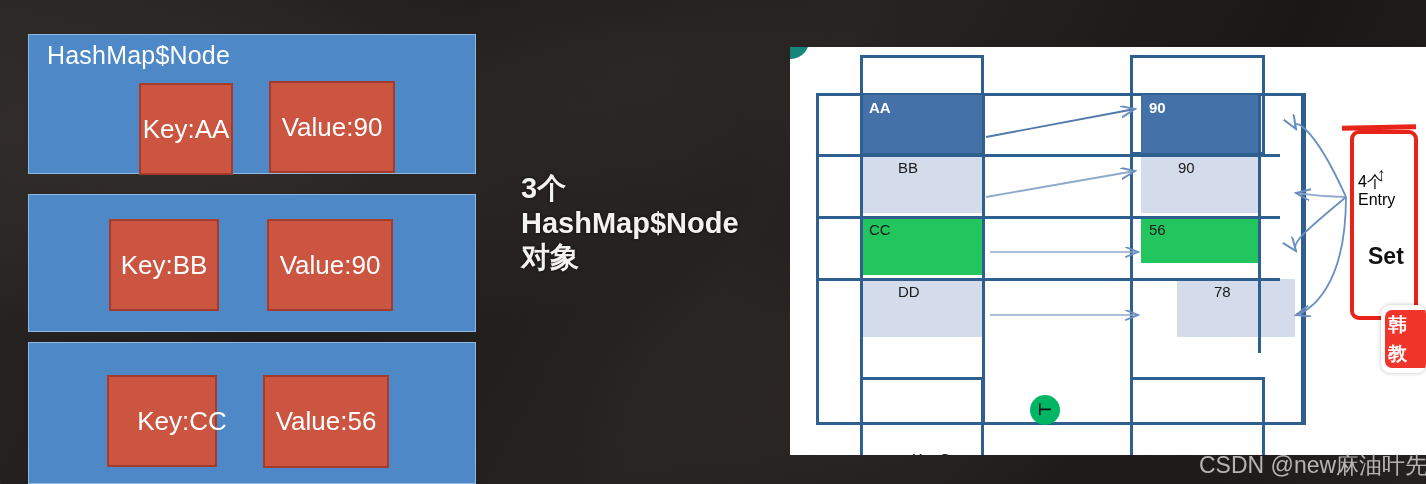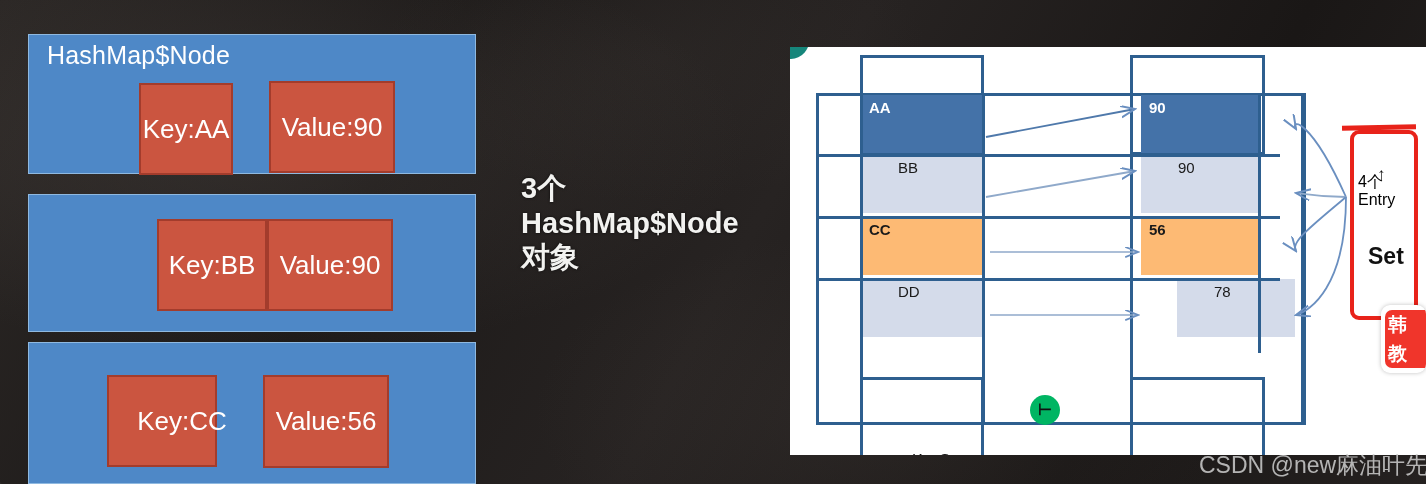--- a/index.html
+++ b/index.html
@@ -68,21 +68,21 @@
   .frame{
     position:absolute;border:3px solid #2e5f8f;box-sizing:border-box;background:transparent;
   }
   .cell{
     position:absolute;box-sizing:border-box;
     font-size:15px;color:#1a1a1a;
     padding:4px 0 0 8px;
   }
   .cell.hi{background:#4472a8;color:#ffffff;font-weight:bold;}
   .cell.l1{background:#d4dbea;padding-left:37px;}
-  .cell.l2{background:#fdba74;font-weight:bold;}
+  .cell.l2{background:#22c55e;}
   .gridline{position:absolute;background:#2e5f8f;}
 
   .lbl{position:absolute;color:#111;white-space:nowrap;}
   .lbl.big{font-size:23px;font-weight:bold;}
   .lbl.small{font-size:16px;}
 
   #green-cursor{
     position:absolute;left:240px;top:348px;width:30px;height:30px;
     background:#00b563;border-radius:50%;
     display:flex;align-items:center;justify-content:center;
@@ -128,21 +128,21 @@
 
 <div id="board"></div>
 
 <div class="node-box" style="left:28px;top:34px;width:448px;height:140px;">
   <div class="node-title">HashMap$Node</div>
   <div class="kv" style="left:110px;top:48px;width:94px;height:92px;">Key:AA</div>
   <div class="kv" style="left:240px;top:46px;width:126px;height:92px;">Value:90</div>
 </div>
 
 <div class="node-box" style="left:28px;top:194px;width:448px;height:138px;">
-  <div class="kv" style="left:80px;top:24px;width:110px;height:92px;margin-left:48px;">Key:BB</div>
+  <div class="kv" style="left:80px;top:24px;width:110px;height:92px;">Key:BB</div>
   <div class="kv" style="left:238px;top:24px;width:126px;height:92px;">Value:90</div>
 </div>
 
 <div class="node-box" style="left:28px;top:342px;width:448px;height:142px;">
   <div class="kv" style="left:78px;top:32px;width:110px;height:92px;padding-left:40px;">Key:CC</div>
   <div class="kv" style="left:234px;top:32px;width:126px;height:93px;">Value:56</div>
 </div>
 
 <div id="caption">3个
 HashMap$Node
@@ -161,21 +161,21 @@
   <div class="frame" style="left:70px;top:330px;width:124px;height:94px;"></div>
   <div class="frame" style="left:340px;top:330px;width:135px;height:94px;"></div>
 
   <div class="cell hi" style="left:71px;top:48px;width:122px;height:58px;">AA</div>
   <div class="cell l1" style="left:71px;top:108px;width:122px;height:58px;">BB</div>
   <div class="cell l2" style="left:71px;top:170px;width:122px;height:58px;">CC</div>
   <div class="cell l1" style="left:71px;top:232px;width:122px;height:58px;">DD</div>
 
   <div class="cell hi" style="left:351px;top:48px;width:118px;height:58px;">90</div>
   <div class="cell l1" style="left:351px;top:108px;width:118px;height:58px;">90</div>
-  <div class="cell l2" style="left:351px;top:170px;width:118px;height:58px;">56</div>
+  <div class="cell l2" style="left:351px;top:170px;width:118px;height:46px;">56</div>
   <div class="cell l1" style="left:351px;top:232px;width:118px;height:58px;margin-left:36px;">78</div>
 
   <div class="gridline" style="left:26px;top:107px;width:464px;height:3px;"></div>
   <div class="gridline" style="left:26px;top:169px;width:464px;height:3px;"></div>
   <div class="gridline" style="left:26px;top:231px;width:464px;height:3px;"></div>
 
   <div class="gridline" style="left:192px;top:46px;width:3px;height:332px;"></div>
   <div class="gridline" style="left:70px;top:46px;width:3px;height:332px;"></div>
   <div class="gridline" style="left:468px;top:46px;width:3px;height:260px;"></div>
 

